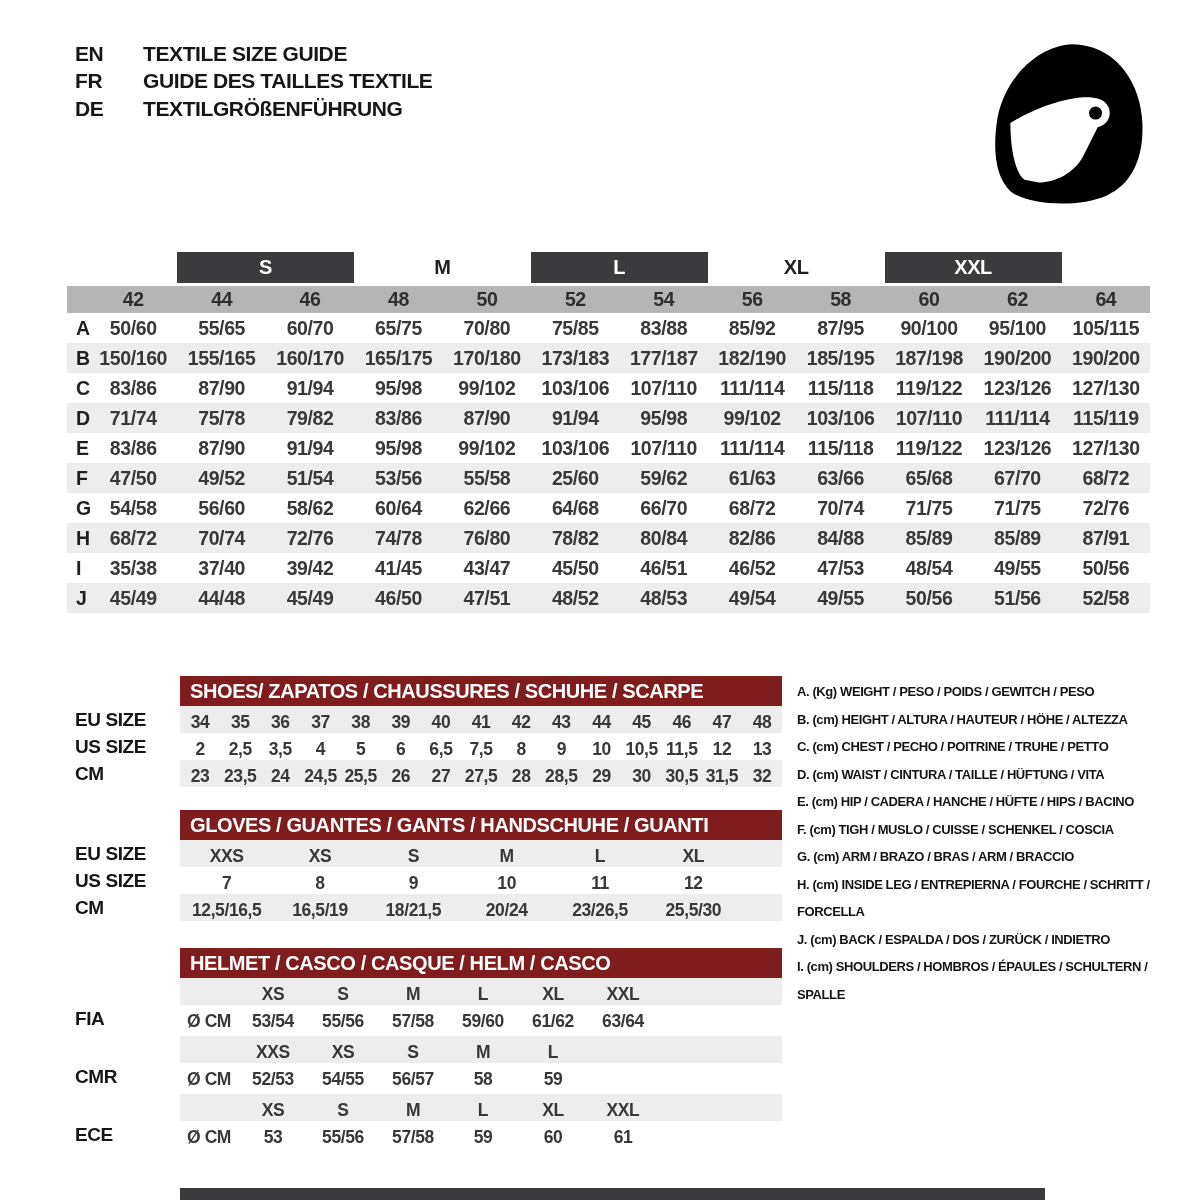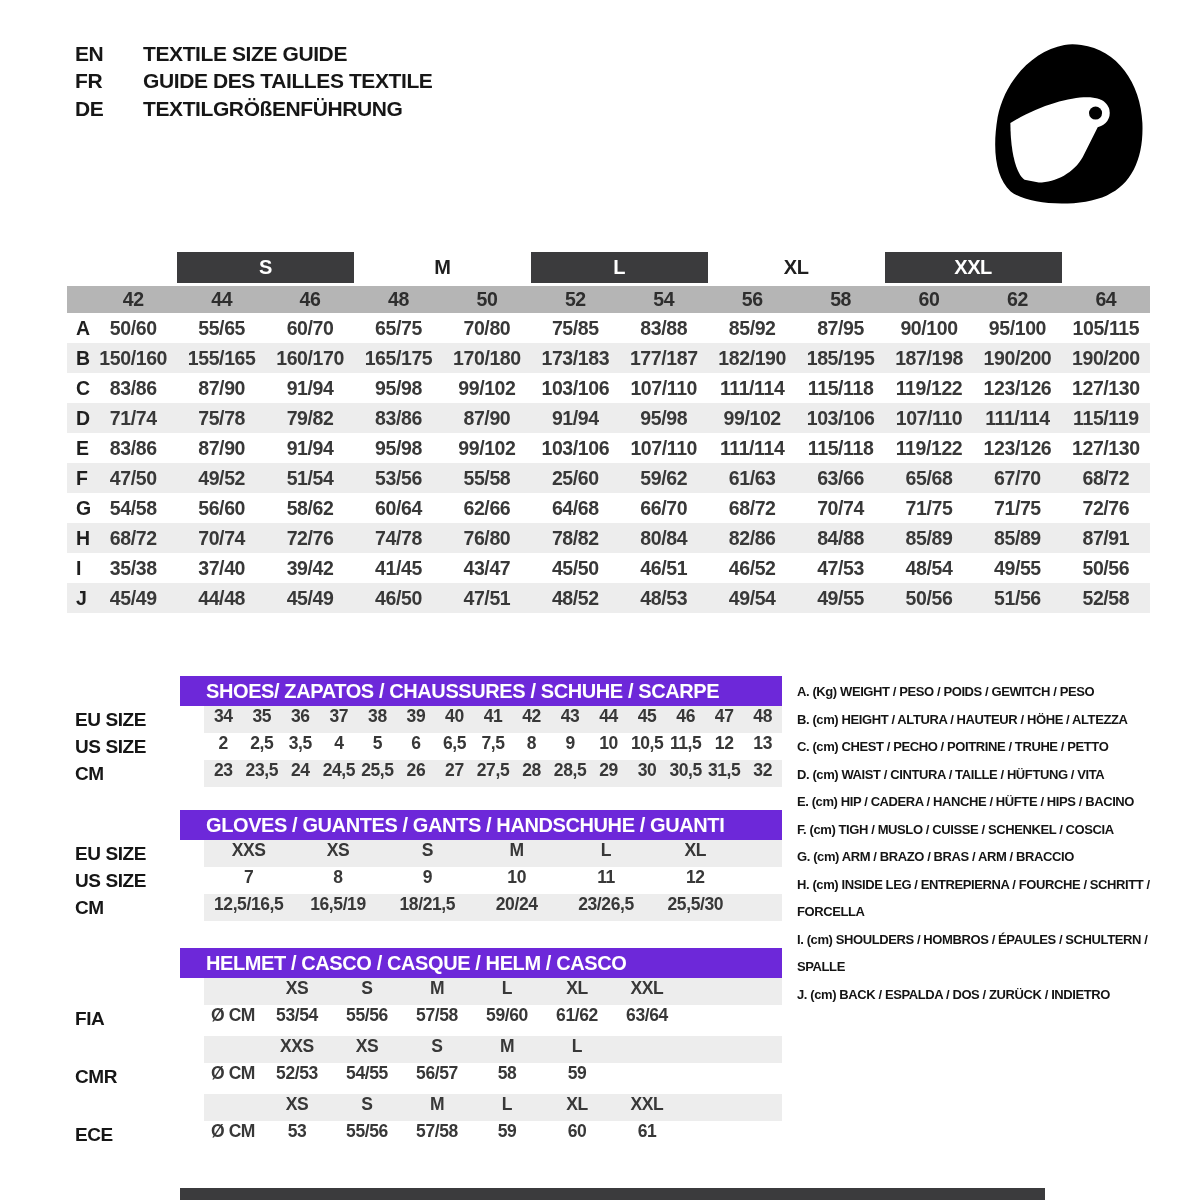--- a/index.html
+++ b/index.html
@@ -37,22 +37,22 @@
   .trow.alt{background:#ededed;}
   .trow .letter{color:#1f1f1f;}
 
   
   .bottom-sec{position:absolute;left:75px;width:707px;}
   #shoesSec{top:676px;}
   #glovesSec{top:810px;}
   #helmetSec{top:948px;}
   .brow{display:flex;}
   .blabel{width:105px;flex:none;display:flex;align-items:center;font-size:19px;color:#161616;}
-  .sec-header{width:602px;height:30px;background:#6d28d9;color:#ffffff;display:flex;align-items:center;padding-left:26px;box-sizing:border-box;font-size:20px;white-space:nowrap;}
-  .btable{width:602px;display:flex;align-items:flex-start;height:27px;font-size:17.5px;color:#383838;text-align:center;margin-left:24px;}
+  .sec-header{width:602px;height:30px;background:#7f1d1d;color:#ffffff;display:flex;align-items:center;padding-left:10px;box-sizing:border-box;font-size:20px;white-space:nowrap;}
+  .btable{width:602px;display:flex;align-items:flex-end;height:27px;font-size:17.5px;color:#383838;text-align:center;}
   .btable.gray{background:#ededed;}
   .btable.gloves-pad{padding-right:42px;box-sizing:border-box;}
   .scell{flex:1 1 0;}
   .hunit{width:58px;flex:none;text-align:center;}
   .hcell{width:70px;flex:none;text-align:center;}
   .hsec-gap{margin-top:4px;}
 
   
   .legend{position:absolute;left:797px;top:678px;width:400px;font-size:13px;color:#141414;}
   .legend-line{min-height:27.5px;line-height:27.5px;}
@@ -452,17 +452,17 @@
 
 <div class="legend" id="legend">
     <div class="legend-line">A. (Kg) WEIGHT / PESO / POIDS / GEWITCH / PESO</div>
     <div class="legend-line">B. (cm) HEIGHT / ALTURA / HAUTEUR / HÖHE / ALTEZZA</div>
     <div class="legend-line">C. (cm) CHEST / PECHO / POITRINE / TRUHE / PETTO</div>
     <div class="legend-line">D. (cm) WAIST / CINTURA / TAILLE / HÜFTUNG / VITA</div>
     <div class="legend-line">E. (cm) HIP / CADERA / HANCHE / HÜFTE / HIPS /  BACINO</div>
     <div class="legend-line">F. (cm) TIGH / MUSLO / CUISSE / SCHENKEL / COSCIA</div>
     <div class="legend-line">G. (cm) ARM  / BRAZO / BRAS / ARM / BRACCIO</div>
     <div class="legend-line">H. (cm) INSIDE LEG / ENTREPIERNA / FOURCHE / SCHRITT / FORCELLA</div>
+    <div class="legend-line">J. (cm) BACK / ESPALDA / DOS / ZURÜCK / INDIETRO</div>
     <div class="legend-line">I.  (cm) SHOULDERS / HOMBROS / ÉPAULES / SCHULTERN / SPALLE</div>
-    <div class="legend-line">J. (cm) BACK / ESPALDA / DOS / ZURÜCK / INDIETRO</div>
   </div>
 
 <div class="cutoff-band"></div>
 
 </body></html>

